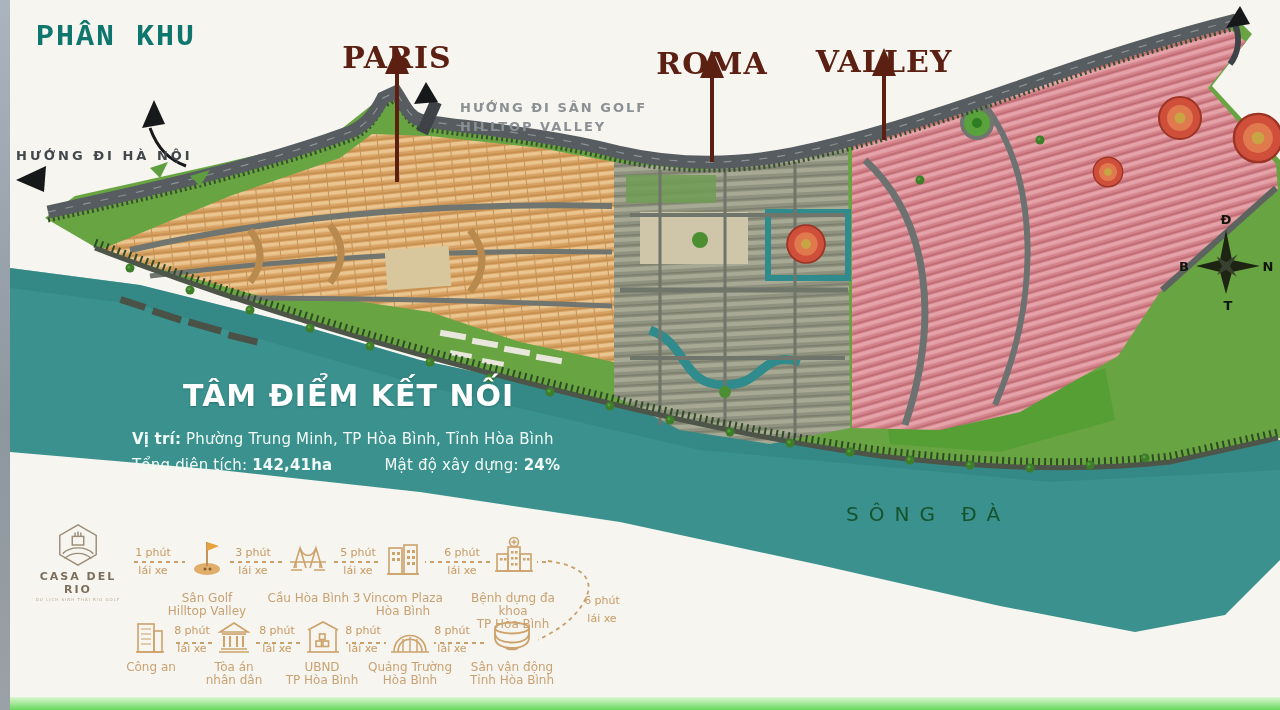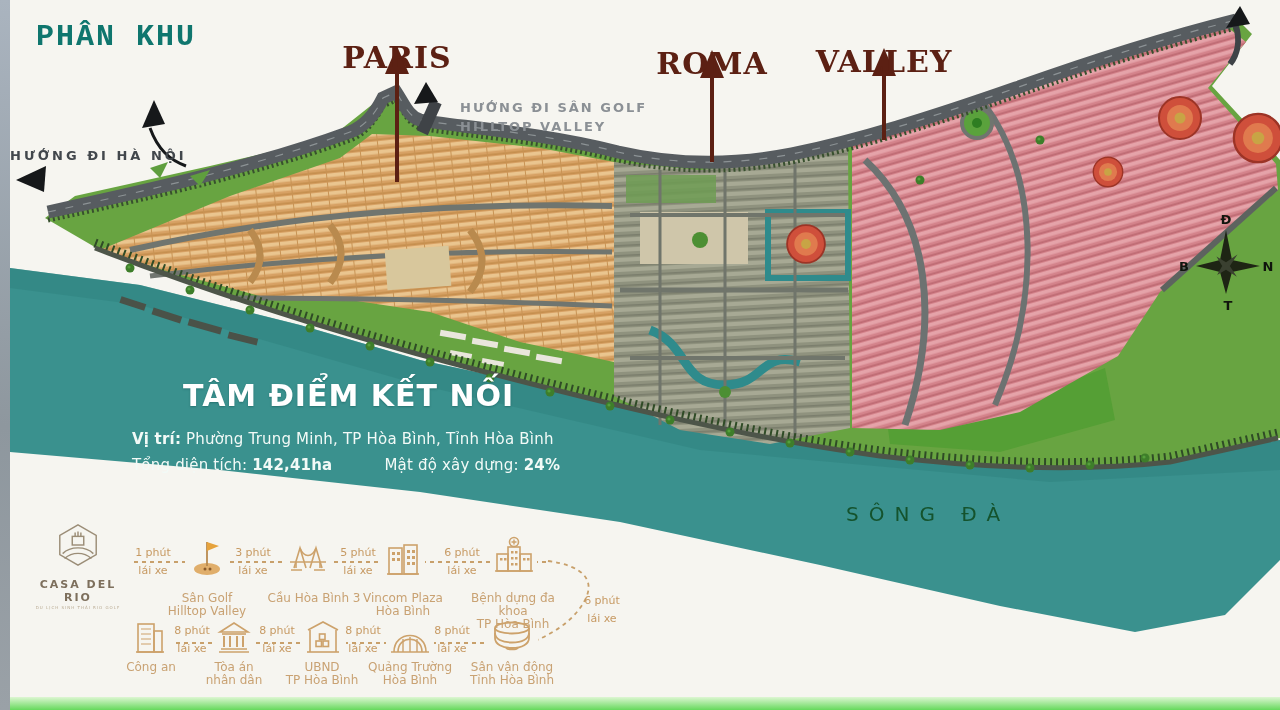--- a/index.html
+++ b/index.html
@@ -20,21 +20,21 @@
   .headline{left:183px;top:378px;font-size:30px;font-weight:bold;color:#fff;
             letter-spacing:1px;text-shadow:0 1px 2px rgba(0,60,60,.35);text-align:center;}
   .info-line{color:#f2faf7;font-size:15px;letter-spacing:.2px;}
   .info-line b{font-weight:bold;}
   .river-name{left:846px;top:502px;font-size:20px;font-weight:500;
               letter-spacing:10px;color:#14532d;}
   .lg{color:#c79a63;text-align:center;}
   .lg-time{font-size:11px;line-height:18px;width:60px;}
   .lg-name{font-size:12px;line-height:13px;width:110px;color:#c9a273;}
   .brand{width:104px;text-align:center;color:#7d6f5c;}
-  .brand .bn{font-size:11px;font-weight:bold;letter-spacing:2px;margin-top:10px;}
+  .brand .bn{font-size:11px;font-weight:bold;letter-spacing:2px;margin-top:2px;}
   .brand .bt{font-size:4px;letter-spacing:1px;color:#b9ab93;margin-top:1px;}
   .licon{position:absolute;}
 </style>
 </head>
 <body>
 
 <div class="stage">
 
   <svg class="map" width="1280" height="710" viewBox="0 0 1280 710">
     <defs>
@@ -210,21 +210,21 @@
 
   <div class="edge-left"></div>
   <div class="edge-bottom"></div>
 
   <div class="abs title">PHÂN KHU</div>
 
   <div class="abs zone-label" style="left:327px;top:6px;">PARIS</div>
   <div class="abs zone-label" style="left:642px;top:12px;">ROMA</div>
   <div class="abs zone-label" style="left:814px;top:10px;">VALLEY</div>
 
-  <div class="abs dir dark" style="left:10px;top:146px;">HƯỚNG ĐI HÀ NỘI</div>
+  <div class="abs dir dark" style="left:16px;top:146px;">HƯỚNG ĐI HÀ NỘI</div>
   <div class="abs dir" style="left:460px;top:98px;">
     <div>HƯỚNG ĐI SÂN GOLF</div>
     <div>HILLTOP VALLEY</div>
   </div>
 
   <div class="abs headline">TÂM ĐIỂM KẾT NỐI</div>
   <div class="abs info-line" style="left:132px;top:430px;">
     <b>Vị trí:</b><span> Phường Trung Minh, TP Hòa Bình, Tỉnh Hòa Bình</span>
   </div>
   <div class="abs info-line" style="left:132px;top:456px;">

